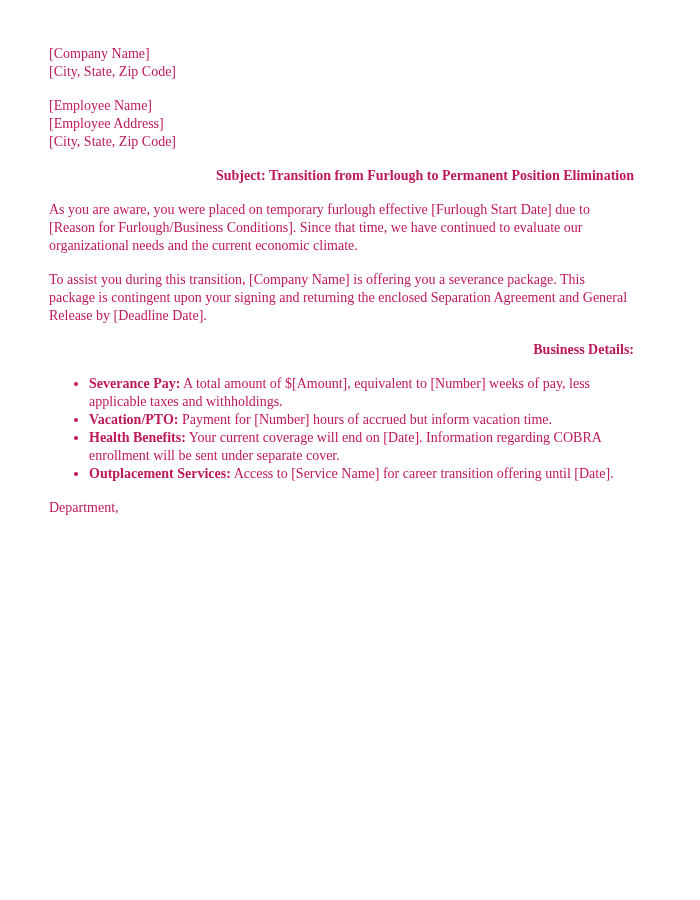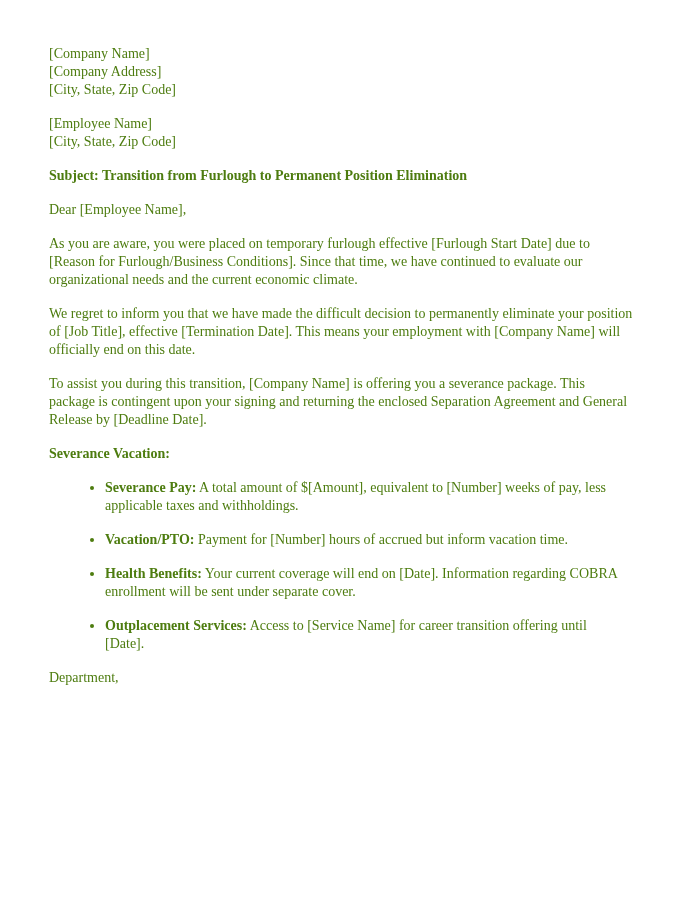--- a/index.html
+++ b/index.html
@@ -7,66 +7,64 @@
     padding: 0;
     background: #ffffff;
   }
   .page {
     position: relative;
     width: 700px;
     height: 900px;
     box-sizing: border-box;
     padding: 45px 66px 0 49px;
     background: #ffffff;
-    color: #4d7c0f;
+    color: #be185d;
     font-family: "Liberation Serif", "DejaVu Serif", serif;
     font-size: 14px;
     line-height: 18px;
     overflow: hidden;
   }
   .block { margin: 0 0 16px 0; }
   .block div { margin: 0; }
   p { margin: 0 0 16px 0; }
-  .bold { font-weight: bold; }
+  .bold { font-weight: bold; text-align: right; }
   ul {
     margin: 0 0 16px 0;
     padding: 0 0 0 40px;
     list-style-type: disc;
   }
-  li { margin: 16px; }
+  li { margin: 0; }
   li strong { font-weight: bold; }
 </style>
 </head>
 <body>
 
 <div class="page">
 
   <div class="block">
     <div>[Company Name]</div>
-    <div>[Company Address]</div>
     <div>[City, State, Zip Code]</div>
   </div>
 
 
   <div class="block">
     <div>[Employee Name]</div>
+    <div>[Employee Address]</div>
     <div>[City, State, Zip Code]</div>
   </div>
 
   <p class="bold">Subject: Transition from Furlough to Permanent Position Elimination</p>
 
-  <p>Dear [Employee Name],</p>
 
   <p>As you are aware, you were placed on temporary furlough effective [Furlough Start Date] due to [Reason for Furlough/Business Conditions]. Since that time, we have continued to evaluate our organizational needs and the current economic climate.</p>
 
-  <p>We regret to inform you that we have made the difficult decision to permanently eliminate your position of [Job Title], effective [Termination Date]. This means your employment with [Company Name] will officially end on this date.</p>
 
   <p>To assist you during this transition, [Company Name] is offering you a severance package. This package is contingent upon your signing and returning the enclosed Separation Agreement and General Release by [Deadline Date].</p>
 
-  <p class="bold">Severance Vacation:</p>
+  <p class="bold">Business Details:</p>
 
   <ul>
     <li><strong>Severance Pay:</strong><span> A total amount of $[Amount], equivalent to [Number] weeks of pay, less applicable taxes and withholdings.</span></li>
     <li><strong>Vacation/PTO:</strong><span> Payment for [Number] hours of accrued but inform vacation time.</span></li>
     <li><strong>Health Benefits:</strong><span> Your current coverage will end on [Date]. Information regarding COBRA enrollment will be sent under separate cover.</span></li>
     <li><strong>Outplacement Services:</strong><span> Access to [Service Name] for career transition offering until [Date].</span></li>
   </ul>
 
 
 

